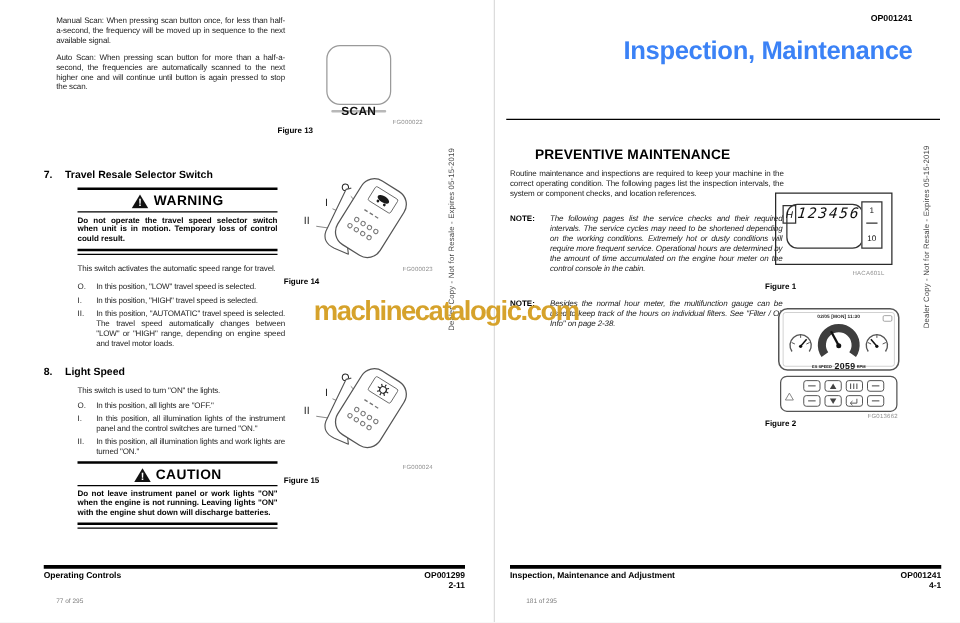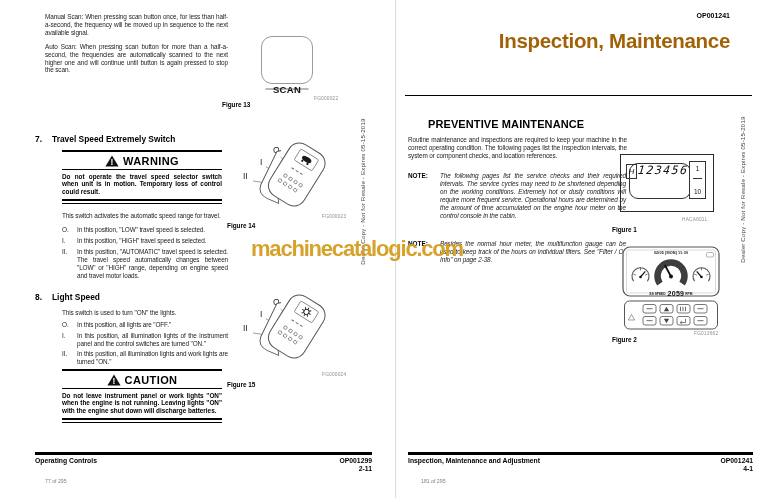--- a/index.html
+++ b/index.html
@@ -30,21 +30,21 @@
   .footer-code{position:absolute;font-weight:bold;font-size:6.8px;color:#000;text-align:right;}
   .page-count{position:absolute;font-size:5.2px;color:#7d7d7d;}
   #watermark{position:absolute;left:251px;top:236px;z-index:30;font-weight:bold;font-size:22px;
              letter-spacing:-1.2px;color:#D49E20;white-space:nowrap;opacity:0.95;}
   #scan-btn{position:absolute;left:261px;top:36px;width:50px;height:46px;border:1.3px solid #9a9a9a;
             border-radius:11px;}
   #scan-btn .inner{position:absolute;left:3px;top:3px;right:3px;bottom:3px;border:1px solid #b8b8b8;
             border-radius:7px;display:flex;align-items:center;justify-content:center;margin-top:48px;}
   #scan-btn .lbl{font-weight:bold;font-size:9.5px;letter-spacing:0.3px;color:#111;}
   .rp-title{position:absolute;right:38px;font-weight:bold;font-size:20.5px;line-height:25px;
-            text-align:right;letter-spacing:-0.3px;color:#a16207;white-space:nowrap;}
+            text-align:right;letter-spacing:-0.3px;color:#3b82f6;white-space:nowrap;}
   .rp-doc{position:absolute;right:38px;top:12px;font-weight:bold;font-size:7px;color:#000;}
   .rp-heading{position:absolute;font-weight:bold;font-size:11px;letter-spacing:0.1px;color:#000;}
   .note-label{position:absolute;font-weight:bold;font-size:6.4px;color:#000;}
   .note-text{position:absolute;font-style:italic;font-size:6.4px;line-height:7.9px;
              letter-spacing:-0.1px;text-align:justify;}
   
   #fig1-box{position:absolute;left:227px;top:154px;width:92px;height:56px;border:1.5px solid #2a2a2a;}
   #fig1-display{position:absolute;left:8px;top:8px;width:60px;height:34px;border:1.1px solid #333;border-radius:9px;}
   #fig1-hbox{position:absolute;left:5px;top:9px;width:9px;height:13px;border:0.9px solid #333;
              font-size:8px;font-style:italic;line-height:13px;text-align:center;color:#111;}
@@ -78,21 +78,21 @@
 
     <div id="scan-btn">
       <div class="inner">
         <span class="lbl">SCAN</span>
       </div>
     </div>
     <span class="abs fig-code" style="left:314px;top:96px;">FG000022</span>
     <span class="abs fig-label" style="left:222px;top:101px;">Figure 13</span>
 
     <span class="abs sec-num" style="left:35px;top:134px;">7.</span>
-    <span class="abs sec-title" style="left:52px;top:134px;">Travel Speed Extremely Switch</span>
+    <span class="abs sec-title" style="left:52px;top:134px;">Travel Resale Selector Switch</span>
 
     <div class="alert-box" style="left:62px;top:150px;width:160px;">
       <div class="alert-head">
         <svg width="14" height="12" viewBox="0 0 14 12">
           <path d="M7 0.5 L13.6 11.5 H0.4 Z" fill="#111"></path>
           <text x="7" y="10" text-anchor="middle" font-size="8.5" font-weight="bold" fill="#fff">!</text>
         </svg>
         <span class="alert-title">WARNING</span>
       </div>
       <div class="alert-mid"></div>

